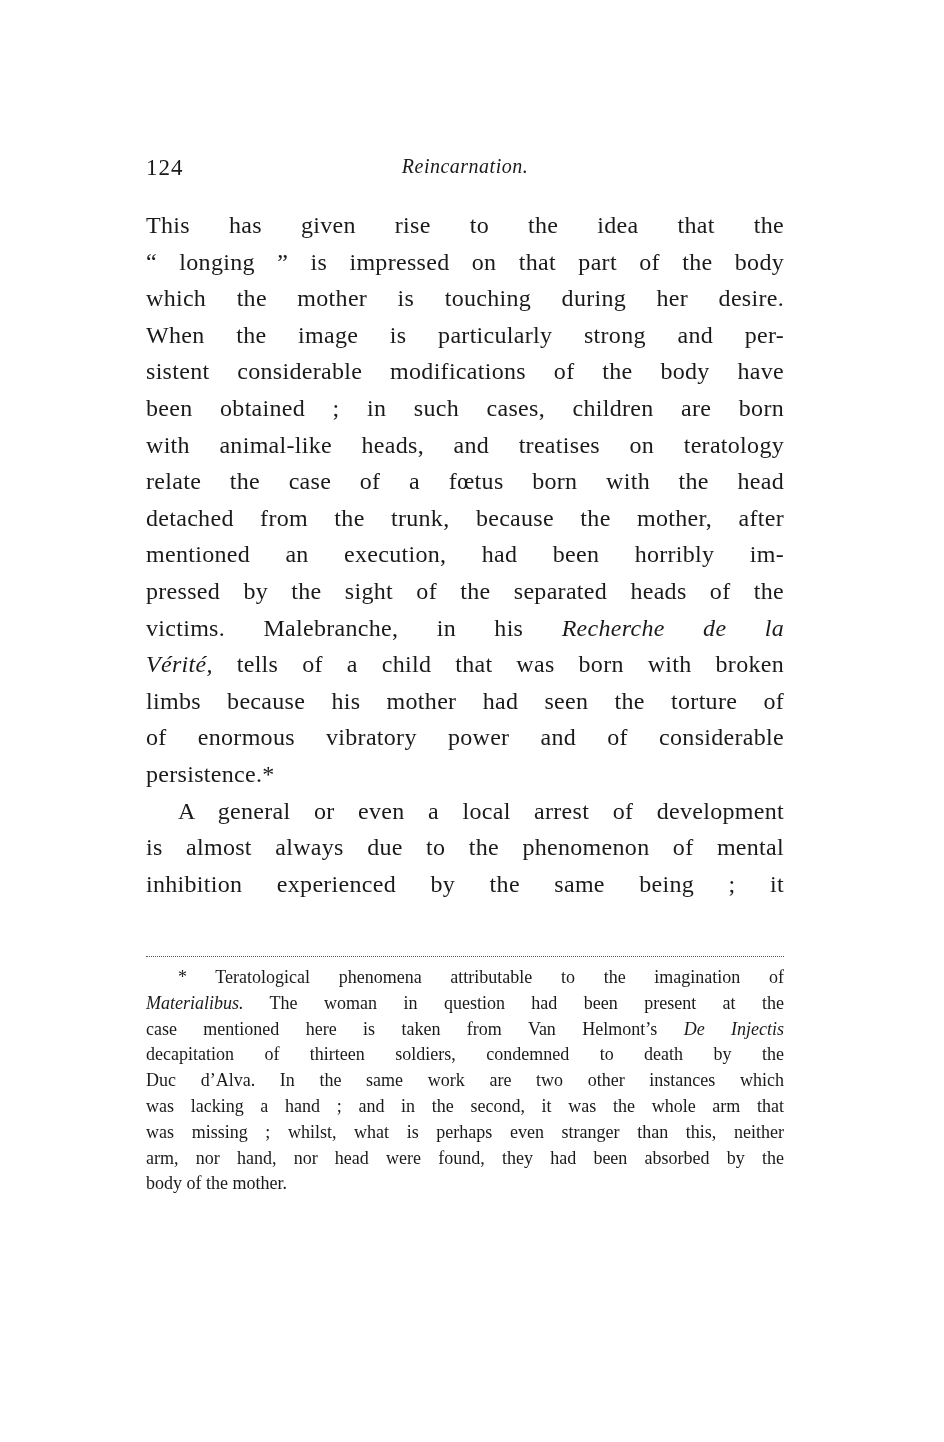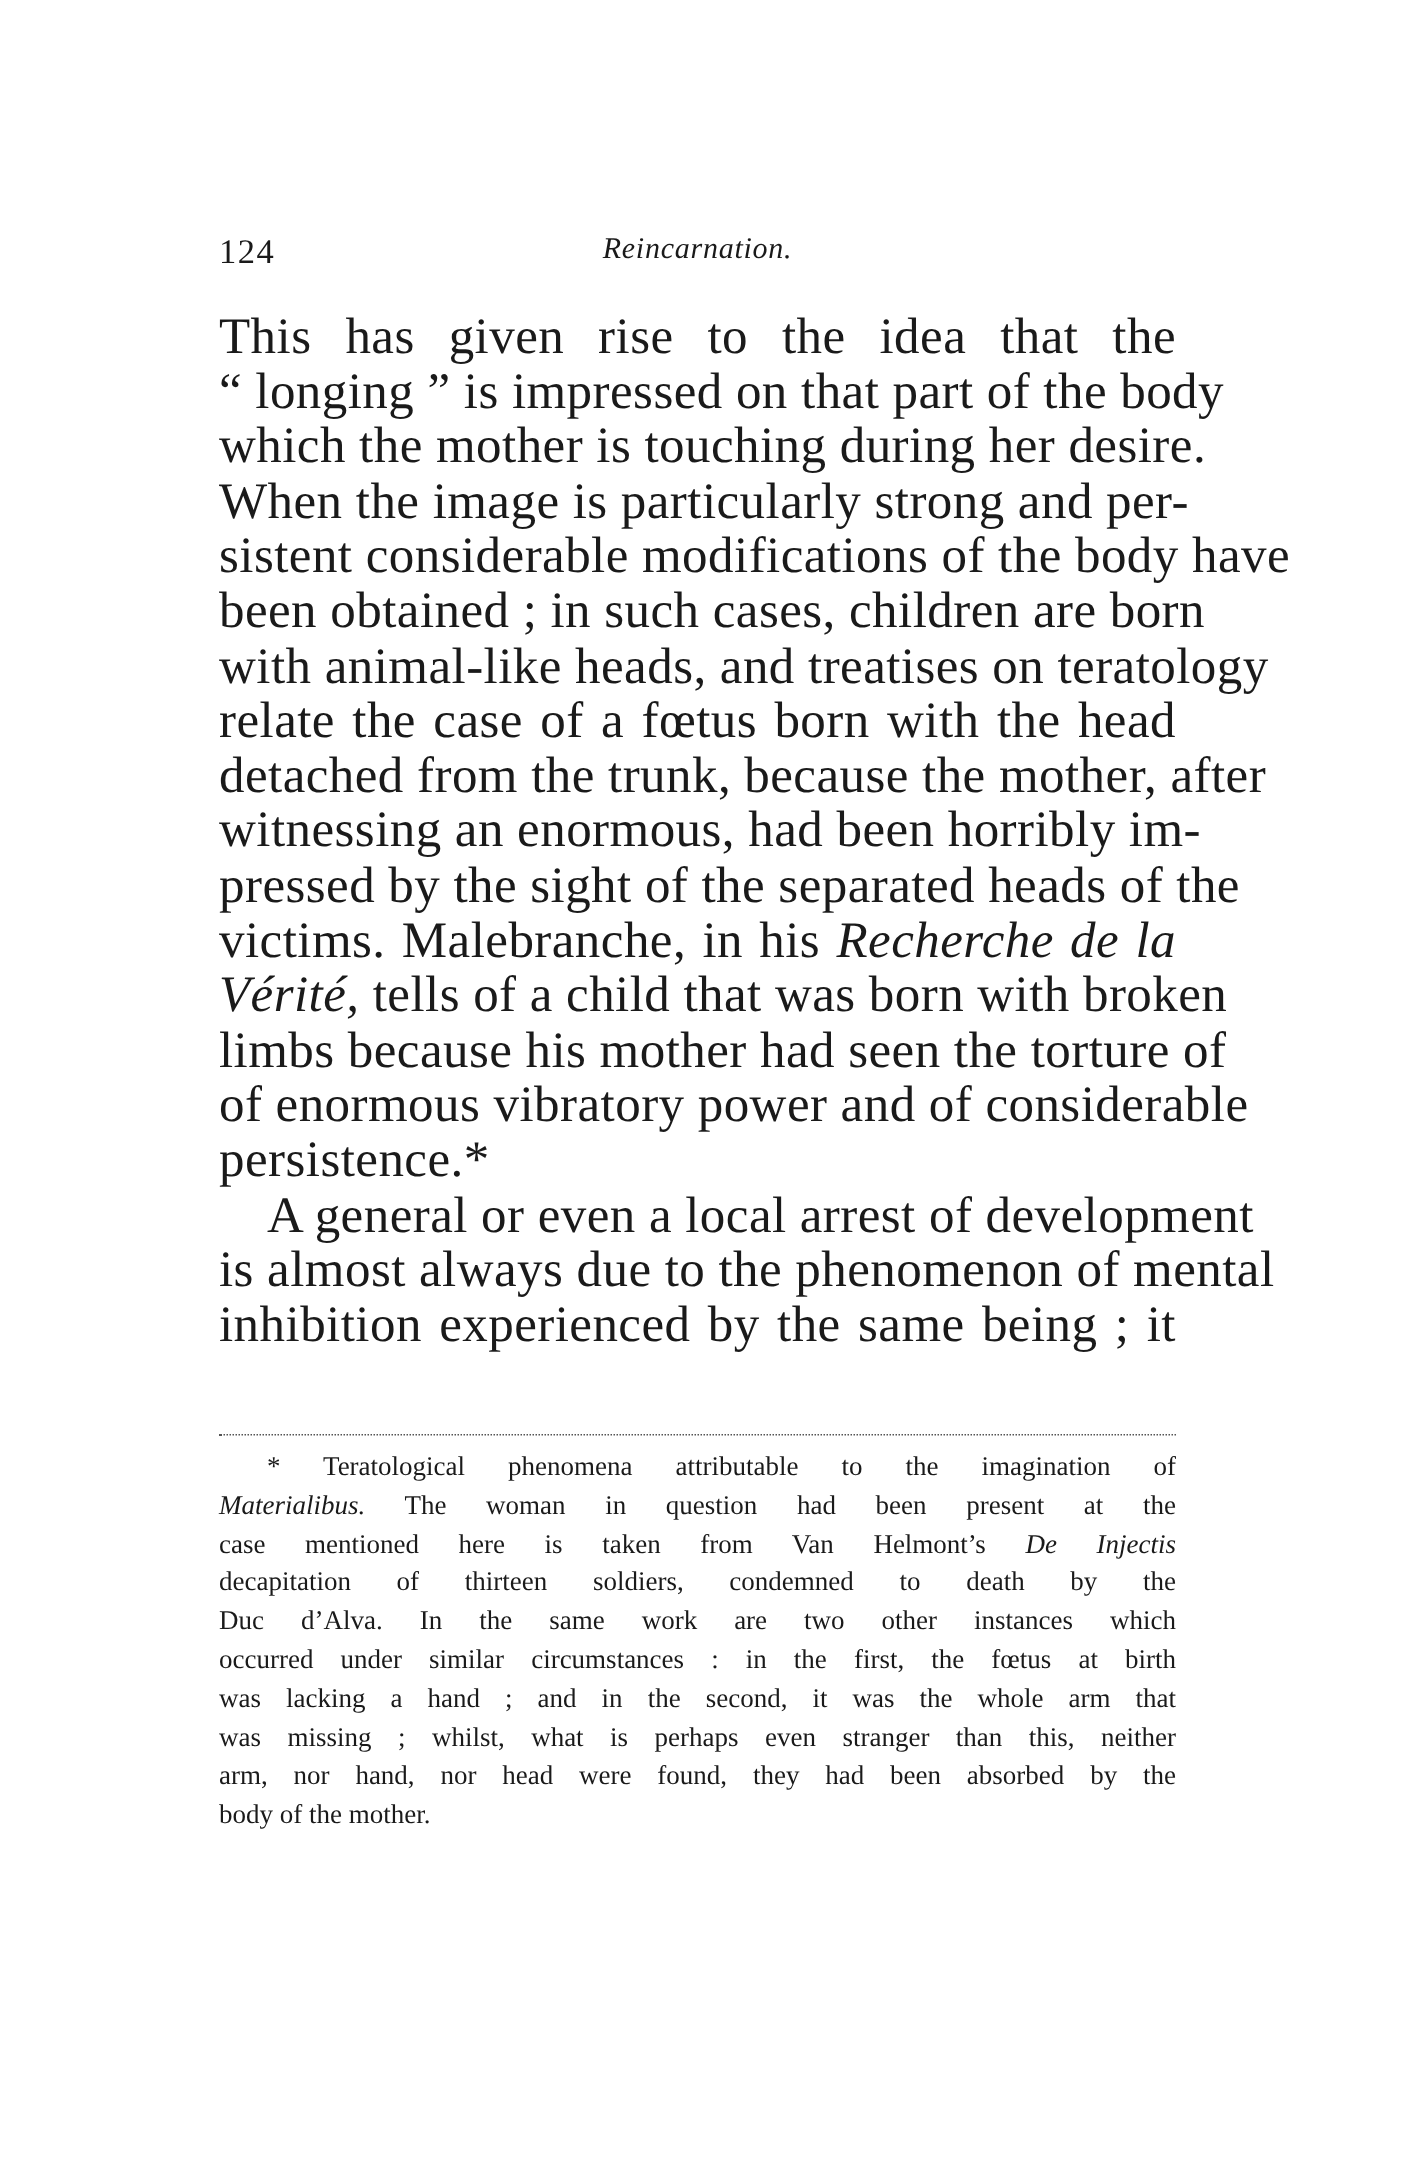--- a/index.html
+++ b/index.html
@@ -45,21 +45,21 @@
       font-style: italic;
       font-size: 20px;
       letter-spacing: 0.5px;
       padding-left: 0;
     }
     .body-text {
       position: absolute;
       top: 207px;
       left: 0;
       width: 638px;
-      font-size: 34px;
+      font-size: 24px;
       letter-spacing: 0.3px;
     }
     .line {
       display: block;
       height: 36.6px;
       line-height: 36.6px;
       text-align: justify;
       text-align-last: justify;
       white-space: nowrap;
       overflow: visible;
@@ -115,40 +115,39 @@
   <div class="body-text">
     <span class="line">This has given rise to the idea that the</span>
     <span class="line">“ longing ” is impressed on that part of the body</span>
     <span class="line">which the mother is touching during her desire.</span>
     <span class="line">When the image is particularly strong and per-</span>
     <span class="line">sistent considerable modifications of the body have</span>
     <span class="line">been obtained ; in such cases, children are born</span>
     <span class="line">with animal-like heads, and treatises on teratology</span>
     <span class="line">relate the case of a fœtus born with the head</span>
     <span class="line">detached from the trunk, because the mother, after</span>
-    <span class="line">witnessing an enormous, had been horribly im-</span>
+    <span class="line">mentioned an execution, had been horribly im-</span>
     <span class="line">pressed by the sight of the separated heads of the</span>
     <span class="line"><span>victims.  Malebranche, in his </span><i>Recherche de la</i></span>
     <span class="line"><i>Vérité,</i><span> tells of a child that was born with broken</span></span>
     <span class="line">limbs because his mother had seen the torture of</span>
     <span class="line">of enormous vibratory power and of considerable</span>
     <span class="line last">persistence.*</span>
     <span class="line indent">A general or even a local arrest of development</span>
     <span class="line">is almost always due to the phenomenon of mental</span>
     <span class="line">inhibition experienced by the same being ; it</span>
   </div>
 
   <div class="rule"></div>
 
   <div class="notes">
     <span class="note-line indent">* Teratological phenomena attributable to the imagination of</span>
     <span class="note-line"><i>Materialibus.</i><span>  The woman in question had been present at the</span></span>
     <span class="note-line"><span>case mentioned here is taken from Van Helmont’s </span><i>De Injectis</i></span>
     <span class="note-line">decapitation of thirteen soldiers, condemned to death by the</span>
     <span class="note-line">Duc d’Alva.  In the same work are two other instances which</span>
-    <span class="note-line">occurred under similar circumstances : in the first, the fœtus at birth</span>
     <span class="note-line">was lacking a hand ; and in the second, it was the whole arm that</span>
     <span class="note-line">was missing ; whilst, what is perhaps even stranger than this, neither</span>
     <span class="note-line">arm, nor hand, nor head were found, they had been absorbed by the</span>
     <span class="note-line last">body of the mother.</span>
   </div>
 
 </div>
 
 </body></html>

